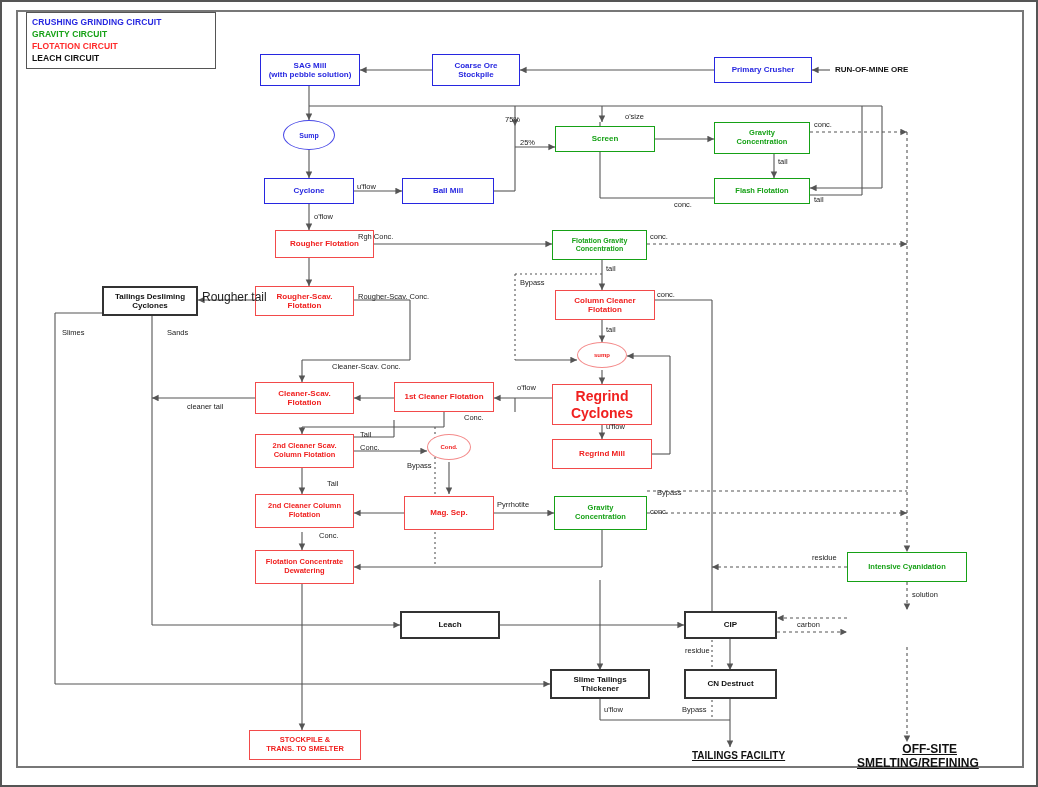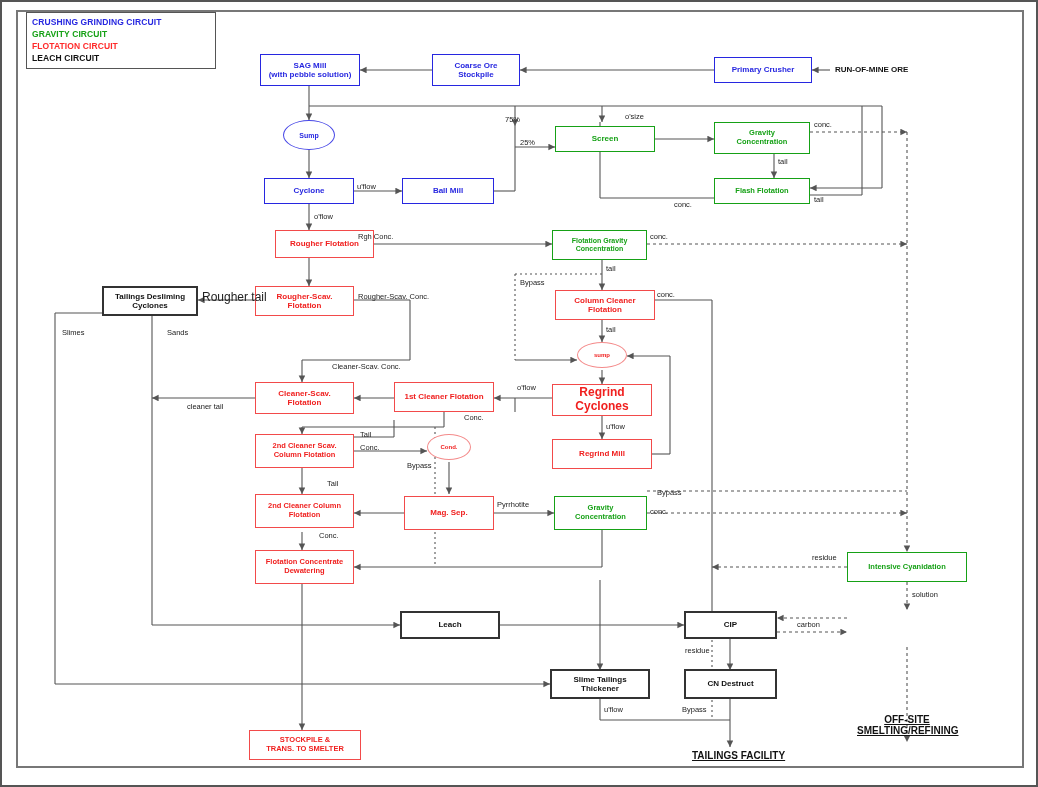--- a/index.html
+++ b/index.html
@@ -216,21 +216,21 @@
   <div class="node n-black" style="left:100px;top:284px;width:96px;height:30px;font-size:8px;white-space:pre-line;">Tailings Desliming
 Cyclones</div>
   <div class="node n-red" style="left:553px;top:288px;width:100px;height:30px;font-size:8px;white-space:pre-line;">Column Cleaner
 Flotation</div>
 
   <div class="ellipse e-red" style="left:575px;top:340px;width:50px;height:26px;font-size:6px;">sump</div>
 
   <div class="node n-red" style="left:253px;top:380px;width:99px;height:32px;font-size:8px;white-space:pre-line;">Cleaner-Scav.
 Flotation</div>
   <div class="node n-red" style="left:392px;top:380px;width:100px;height:30px;font-size:8px;">1st Cleaner Flotation</div>
-  <div class="node n-red" style="left:550px;top:382px;width:100px;height:32px;font-size:12px;">Regrind Cyclones</div>
+  <div class="node n-red" style="left:550px;top:382px;width:100px;height:41px;font-size:14px;">Regrind Cyclones</div>
   <div class="node n-red" style="left:550px;top:437px;width:100px;height:30px;font-size:8px;">Regrind Mill</div>
 
   <div class="node n-red" style="left:253px;top:432px;width:99px;height:34px;font-size:7.5px;white-space:pre-line;">2nd Cleaner Scav.
 Column Flotation</div>
   <div class="ellipse e-red" style="left:425px;top:432px;width:44px;height:26px;font-size:6px;">Cond.</div>
 
   <div class="node n-red" style="left:253px;top:492px;width:99px;height:34px;font-size:7.5px;white-space:pre-line;">2nd Cleaner Column
 Flotation</div>
   <div class="node n-red" style="left:402px;top:494px;width:90px;height:34px;font-size:8px;">Mag. Sep.</div>
   <div class="node n-green" style="left:552px;top:494px;width:93px;height:34px;font-size:7.5px;white-space:pre-line;">Gravity
@@ -244,21 +244,21 @@
   <div class="node n-black" style="left:682px;top:609px;width:93px;height:28px;font-size:8px;">CIP</div>
 
   <div class="node n-black" style="left:548px;top:667px;width:100px;height:30px;font-size:8px;white-space:pre-line;">Slime Tailings
 Thickener</div>
   <div class="node n-black" style="left:682px;top:667px;width:93px;height:30px;font-size:8px;text-align:center;">CN Destruct</div>
 
   <div class="node n-red" style="left:247px;top:728px;width:112px;height:30px;font-size:7.5px;white-space:pre-line;">STOCKPILE &amp;
 TRANS. TO SMELTER</div>
 
   <div class="plain under" style="left:690px;top:748px;font-size:10px;">TAILINGS FACILITY</div>
-  <div class="plain under" style="left:855px;top:712px;width:100px;font-size:10px;white-space:pre-line;">OFF-SITE
+  <div class="plain under" style="left:855px;top:740px;width:100px;font-size:12px;white-space:pre-line;text-align:right;">OFF-SITE
 SMELTING/REFINING</div>
 
   <div class="lbl" style="left:503px;top:113px;font-size:7.5px;">75%</div>
   <div class="lbl" style="left:518px;top:136px;font-size:7.5px;">25%</div>
   <div class="lbl" style="left:355px;top:180px;font-size:7.5px;">u'flow</div>
   <div class="lbl" style="left:623px;top:110px;font-size:7.5px;">o'size</div>
   <div class="lbl" style="left:812px;top:118px;font-size:7.5px;">conc.</div>
   <div class="lbl" style="left:776px;top:155px;font-size:7.5px;">tail</div>
   <div class="lbl" style="left:672px;top:198px;font-size:7.5px;">conc.</div>
   <div class="lbl" style="left:812px;top:193px;font-size:7.5px;">tail</div>

